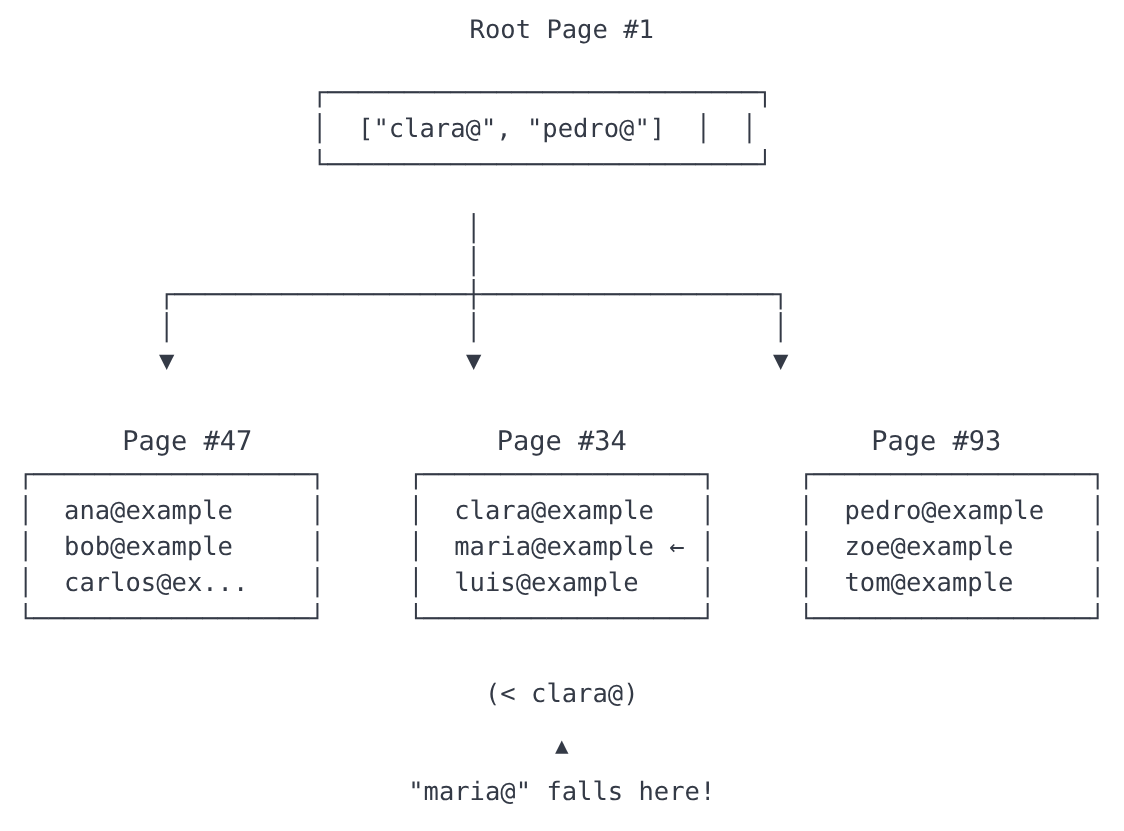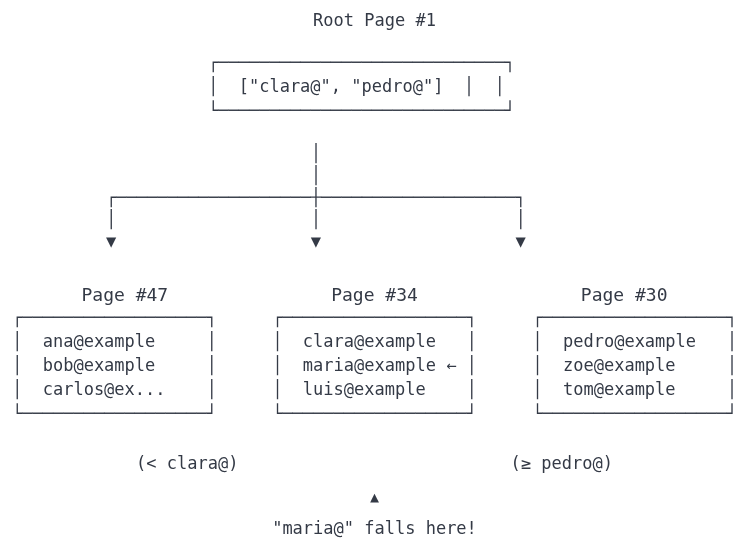--- a/index.html
+++ b/index.html
@@ -148,21 +148,21 @@
   <pre class="art connector">                    │
                     │
 ┌───────────────────┼───────────────────┐
 │                   │                   │
 ▼                   ▼                   ▼</pre>
 
   <div class="art child-titles">
     <div class="child-titles-inner">
       <div class="child-title-cell">Page #47</div>
       <div class="child-title-cell">Page #34</div>
-      <div class="child-title-cell">Page #30</div>
+      <div class="child-title-cell">Page #93</div>
     </div>
   </div>
 
   <div class="leaf-row">
     <pre class="leaf-block">┌──────────────────┐
 │  ana@example     │
 │  bob@example     │
 │  carlos@ex...    │
 └──────────────────┘</pre>
     <pre class="leaf-block">┌──────────────────┐
@@ -172,19 +172,18 @@
 └──────────────────┘</pre>
     <pre class="leaf-block">┌──────────────────┐
 │  pedro@example   │
 │  zoe@example     │
 │  tom@example     │
 └──────────────────┘</pre>
   </div>
 
   <div class="ranges">
     <div class="range-cell">(&lt; clara@)</div>
-    <div class="range-cell">(≥ pedro@)</div>
   </div>
 
   <div class="art footnote-arrow">▲</div>
   <div class="art footnote-text">"maria@" falls here!</div>
 
 </div>
 
 </body></html>

